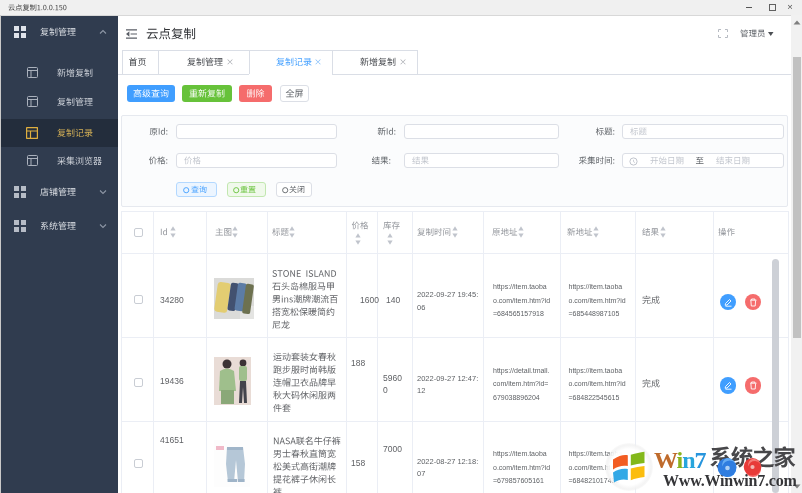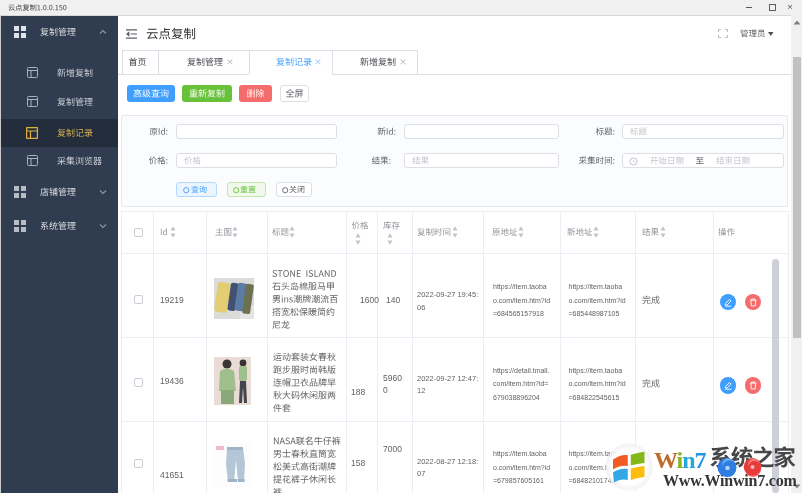--- a/index.html
+++ b/index.html
@@ -162,35 +162,35 @@
 <div class="tline" style="left:560px;top:211px;width:1px;height:282px"></div>
 <div class="tline" style="left:635px;top:211px;width:1px;height:282px"></div>
 <div class="tline" style="left:713px;top:211px;width:1px;height:282px"></div>
 <div class="tline" style="left:788px;top:211px;width:1px;height:282px"></div>
 
 <div class="chk" style="left:134px;top:227.5px"></div>
 <div class="chk" style="left:134px;top:295px"></div>
 <div class="chk" style="left:134px;top:378px"></div>
 <div class="chk" style="left:134px;top:458.5px"></div>
 
-<div class="cell" style="left:160px;top:293.8px">19219</div>
+<div class="cell" style="left:160px;top:293.8px">34280</div>
 <div class="cell" style="left:360px;top:293.8px">1600</div>
 <div class="cell" style="left:386px;top:293.8px">140</div>
 <div class="date" style="left:417px;top:289.3px">2022-09-27 19:45:06</div>
 <div class="url" style="left:493px;top:280px;width:62px">https://item.taoba o.com/item.htm?id =684565157918</div>
 <div class="url" style="left:568.5px;top:280px;width:62px">https://item.taoba o.com/item.htm?id =685448987105</div>
 
 <div class="cell" style="left:160px;top:374.5px">19436</div>
-<div class="cell" style="left:351px;top:386px">188</div>
+<div class="cell" style="left:351px;top:357px">188</div>
 <div class="cell" style="left:383px;top:371.5px;width:20px;word-break:break-all;line-height:12.6px">59600</div>
 <div class="date" style="left:417px;top:372.5px">2022-09-27 12:47:12</div>
 <div class="url" style="left:493px;top:363.5px;width:64px">https://detail.tmall. com/item.htm?id= 679038896204</div>
 <div class="url" style="left:568.5px;top:363.5px;width:62px">https://item.taoba o.com/item.htm?id =684822545615</div>
 
-<div class="cell" style="left:160px;top:469px">41651</div>
+<div class="cell" style="left:160px;top:434px">41651</div>
 <div class="cell" style="left:351px;top:456.7px">158</div>
 <div class="cell" style="left:383px;top:443px">7000</div>
 <div class="date" style="left:417px;top:456px">2022-08-27 12:18:07</div>
 <div class="url" style="left:493px;top:447px;width:62px">https://item.taoba o.com/item.htm?id =679857605161</div>
 <div class="url" style="left:568.5px;top:447px;width:62px">https://item.taoba o.com/item.htm?id =684821017436</div>
 
 <svg class="abs" style="left:214px;top:278px;z-index:10" width="40" height="41">
  <rect width="40" height="41" fill="#dbdbd9"></rect>
  <rect x="26" y="28" width="14" height="13" fill="#e4e4e2"></rect>
  <g transform="rotate(8 20 20)">

